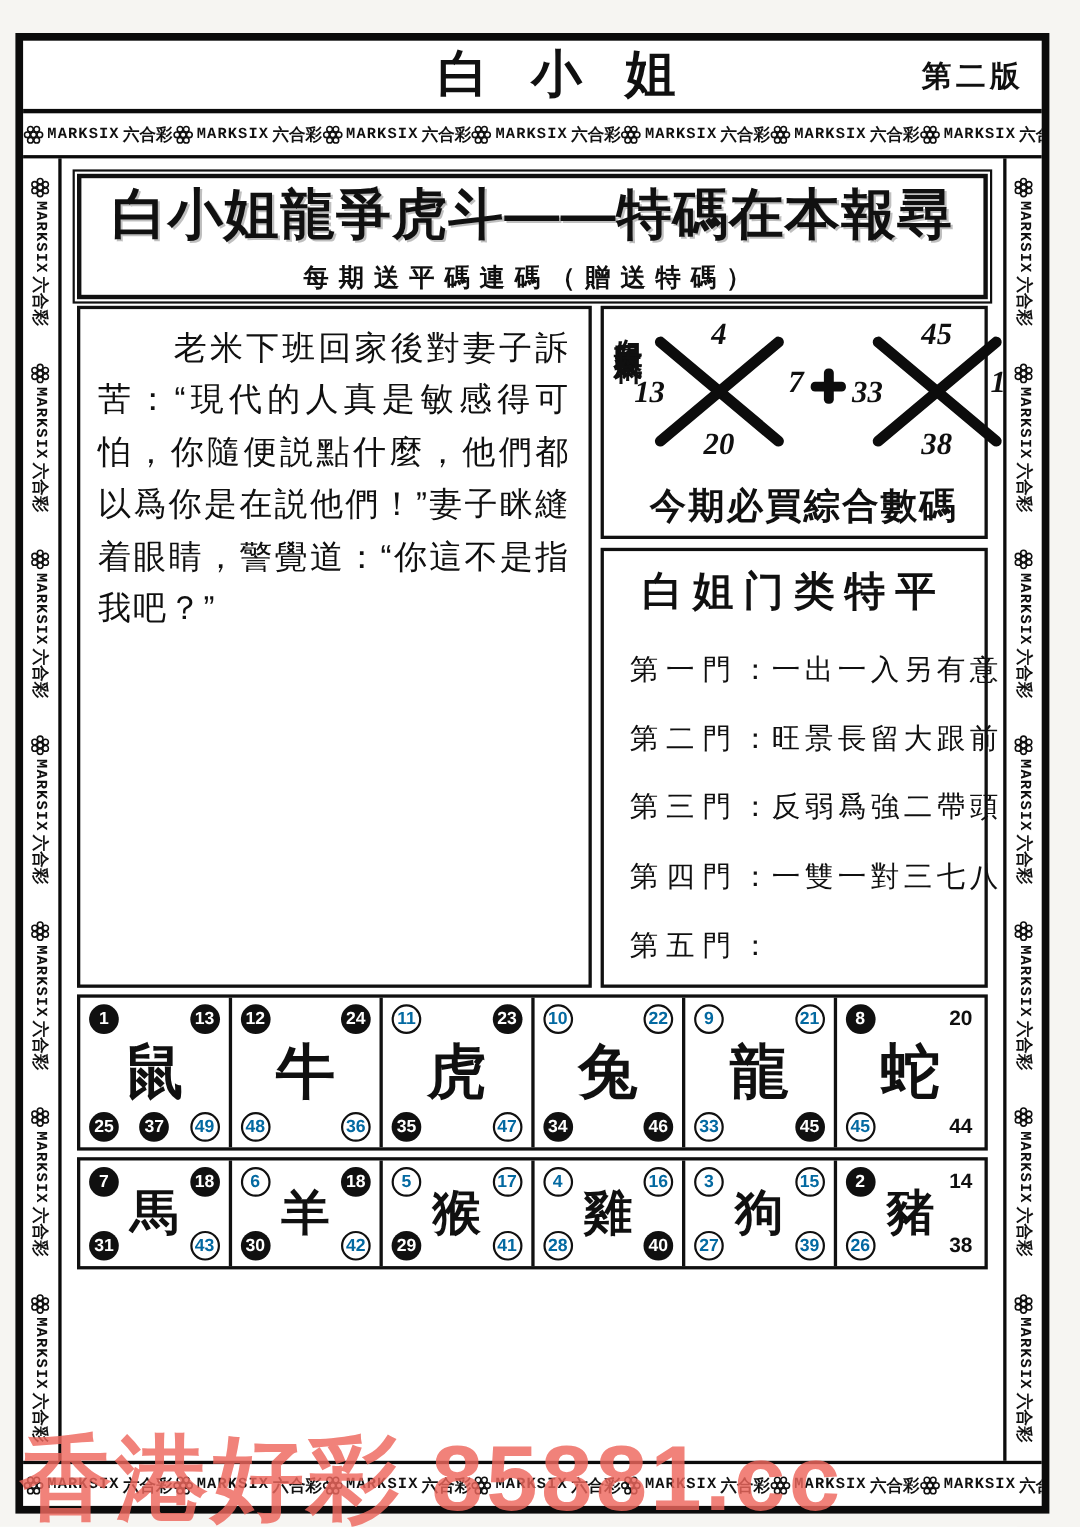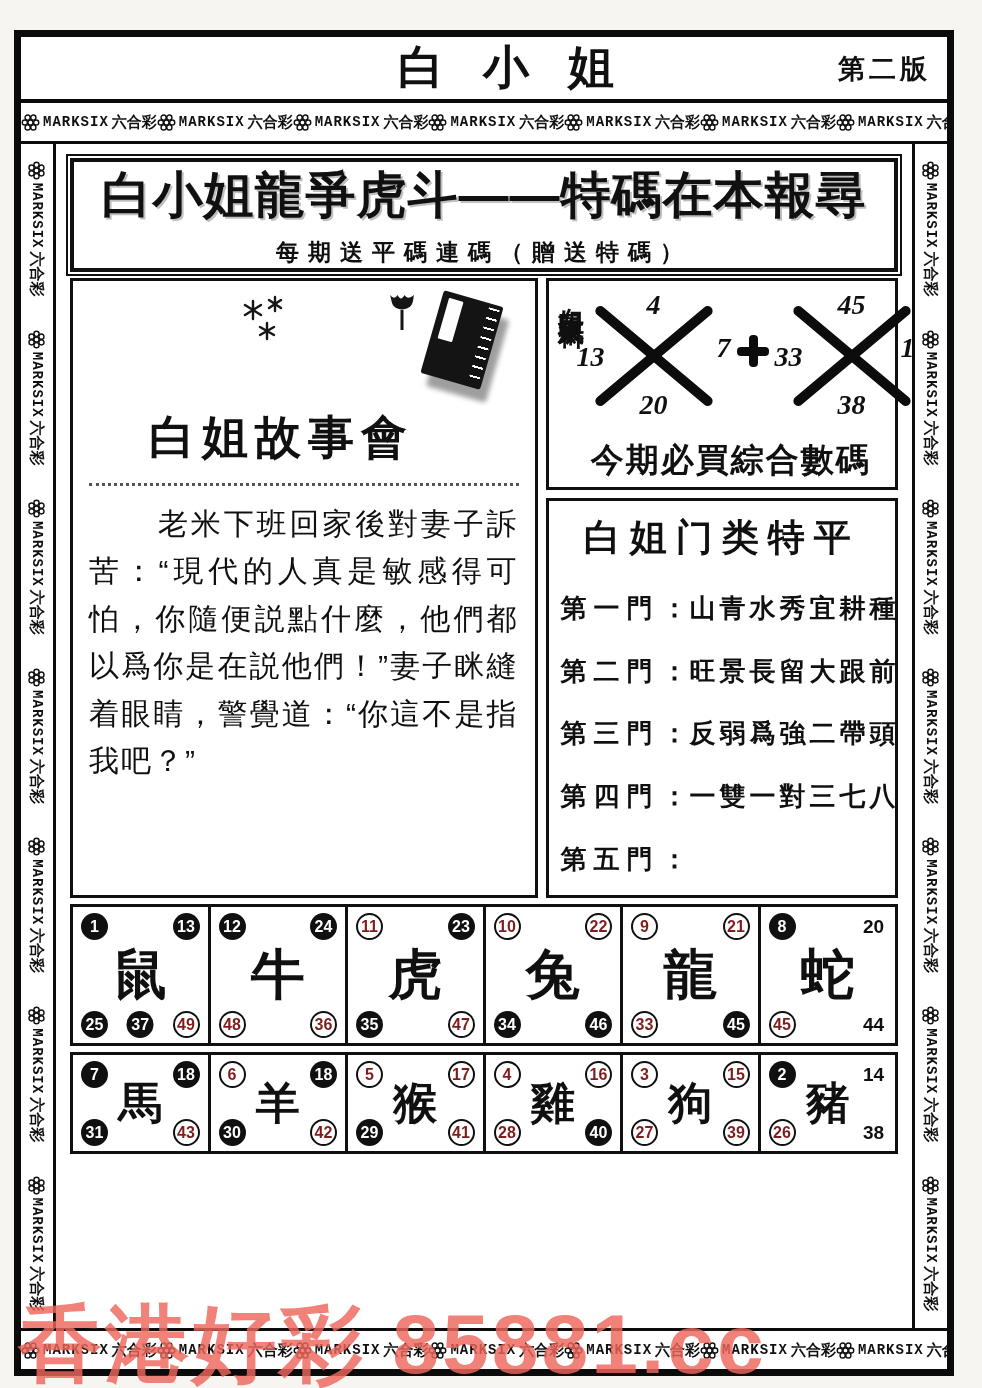--- a/index.html
+++ b/index.html
@@ -89,42 +89,42 @@
   .xstroke{position:absolute;left:50%;top:50%;width:150px;height:10px;background:#0c0c0c;border-radius:6px;}
   .xstroke.s1{transform:translate(-50%,-50%) rotate(40deg);}
   .xstroke.s2{transform:translate(-50%,-50%) rotate(-40deg);}
   .plus{position:relative;width:32px;height:32px;flex:0 0 auto;margin-top:40px;}
   .plus::before{content:"";position:absolute;left:12px;top:0;width:9px;height:32px;background:#0c0c0c;border-radius:4px;}
   .plus::after{content:"";position:absolute;top:12px;left:0;height:9px;width:32px;background:#0c0c0c;border-radius:4px;}
   .tips-caption{position:absolute;left:20px;right:2px;bottom:4px;text-align:center;font-size:33px;font-weight:900;letter-spacing:2px;white-space:nowrap;}
   
   .gates-box{flex:1 1 auto;padding:12px 12px 18px;display:flex;flex-direction:column;justify-content:space-between;}
   .gates-title{text-align:center;font-size:37px;font-weight:900;letter-spacing:9px;white-space:nowrap;}
-  .gate-row{font-family:"Liberation Serif","DejaVu Serif",serif;font-size:26px;font-weight:700;display:flex;align-items:center;white-space:nowrap;}
+  .gate-row{font-family:"Liberation Serif","DejaVu Serif",serif;font-size:26px;font-weight:400;display:flex;align-items:center;white-space:nowrap;margin-left:12px;}
   .gate-label{letter-spacing:7px;}
   .gate-colon{margin:0 2px;}
   .gate-text{letter-spacing:4px;}
   
   .zrow{display:flex;min-height:0;}
   .zrow1{flex:0 0 142px;}
   .zrow2{flex:0 0 102px;}
   .zcell{flex:1 1 0;position:relative;min-width:0;}
   .zcell + .zcell{border-left:3px solid #101010;}
   .zanimal{
     position:absolute;left:50%;top:50%;transform:translate(-50%,-50%);
     font-size:54px;font-weight:900;font-family:"Liberation Serif","DejaVu Serif",serif;
   }
   .zrow2 .zanimal{font-size:44px;}
   .zb{
     position:absolute;width:27px;height:27px;border-radius:50%;
     display:flex;align-items:center;justify-content:center;
     font-size:16px;font-weight:700;box-sizing:border-box;
   }
   .zb.filled{background:#101010;color:#fff;}
-  .zb.outlined{border:2px solid #101010;color:#7f1d1d;}
+  .zb.outlined{border:2px solid #101010;color:#0369a1;}
   .zb.plain{border:none;font-size:19px;}
   .zb.tl{top:6px;left:8px;}
   .zb.tr{top:6px;right:8px;}
   .zb.bl{bottom:5px;left:8px;}
   .zb.bm{bottom:5px;left:50%;transform:translateX(-50%);}
   .zb.br{bottom:5px;right:8px;}
   
   .couplet-box{flex:0 0 172px;display:flex;flex-direction:column;justify-content:space-evenly;padding:0 16px;}
   .couplet-line{display:flex;justify-content:space-between;font-size:40px;font-weight:700;letter-spacing:6px;white-space:nowrap;}
   
@@ -340,41 +340,20 @@
     <div class="content">
 
       <div class="box headline-box">
         <div class="headline">白小姐龍爭虎斗——特碼在本報尋</div>
         <div class="subheadline">每期送平碼連碼（贈送特碼）</div>
       </div>
 
       <div class="twocol">
 
         <div class="box story-box">
-          <div class="story-head">
-            <span class="sparkle">
-              <svg width="52" height="48" viewBox="0 0 52 48" aria-hidden="true">
-                <g stroke="#151515" stroke-width="2.4" stroke-linecap="round">
-                  <path d="M14 6v18M6 10l16 10M6 20l16-10"></path>
-                  <path d="M36 2v14M30 5l12 8M30 13l12-8"></path>
-                  <path d="M28 28v16M21 32l14 8M21 40l14-8"></path>
-                </g>
-              </svg>
-            </span>
-            <span class="tulip">
-              <svg width="34" height="40" viewBox="0 0 34 40" aria-hidden="true">
-                <path d="M5 2c2.5 8 1 13 12 14.5C29 15 27.5 9 29 2c-4.5 3.5-7 3.5-9.5 0-2.5 4.5-4.5 4.5-7 0-2.5 3.5-4 3.5-7.5 0z" fill="#151515"></path>
-                <path d="M17 17v20" stroke="#151515" stroke-width="3"></path>
-              </svg>
-            </span>
-            <span class="story-masthead">白姐故事會</span>
-            <span class="book">
-                <span class="book-label"></span>
-              </span>
-          </div>
           <p class="story-text">老米下班回家後對妻子訴苦：“現代的人真是敏感得可怕，你隨便説點什麼，他們都以爲你是在説他們！”妻子眯縫着眼睛，警覺道：“你這不是指我吧？”</p>
         </div>
 
         <div class="rightcol">
 
           <div class="box tips-box">
             <div class="tips-side-label">白姐最底來料</div>
             <div class="cross-area">
               <div class="xgroup">
                 <span class="xn top">4</span>
@@ -396,21 +375,21 @@
             </div>
             <div class="tips-caption">今期必買綜合數碼</div>
           </div>
 
           <div class="box gates-box">
             <div class="gates-title">白姐门类特平</div>
 
           <div class="gate-row">
                 <span class="gate-label">第一門</span>
                 <span class="gate-colon">：</span>
-                <span class="gate-text">山青水秀宜耕種</span>
+                <span class="gate-text">一出一入另有意</span>
               </div>
               <div class="gate-row">
                 <span class="gate-label">第二門</span>
                 <span class="gate-colon">：</span>
                 <span class="gate-text">旺景長留大跟前</span>
               </div>
               <div class="gate-row">
                 <span class="gate-label">第三門</span>
                 <span class="gate-colon">：</span>
                 <span class="gate-text">反弱爲強二帶頭</span>

